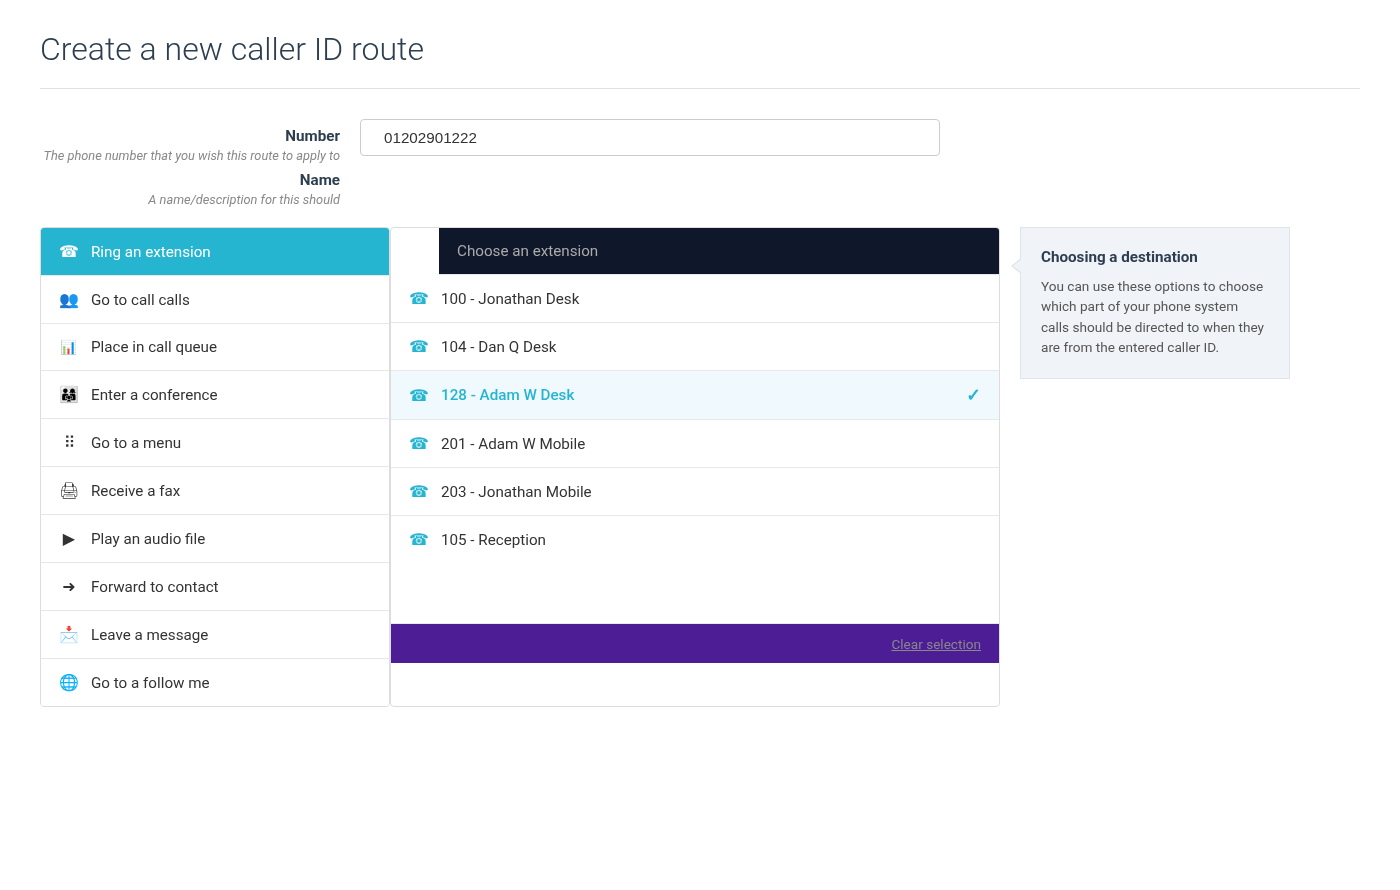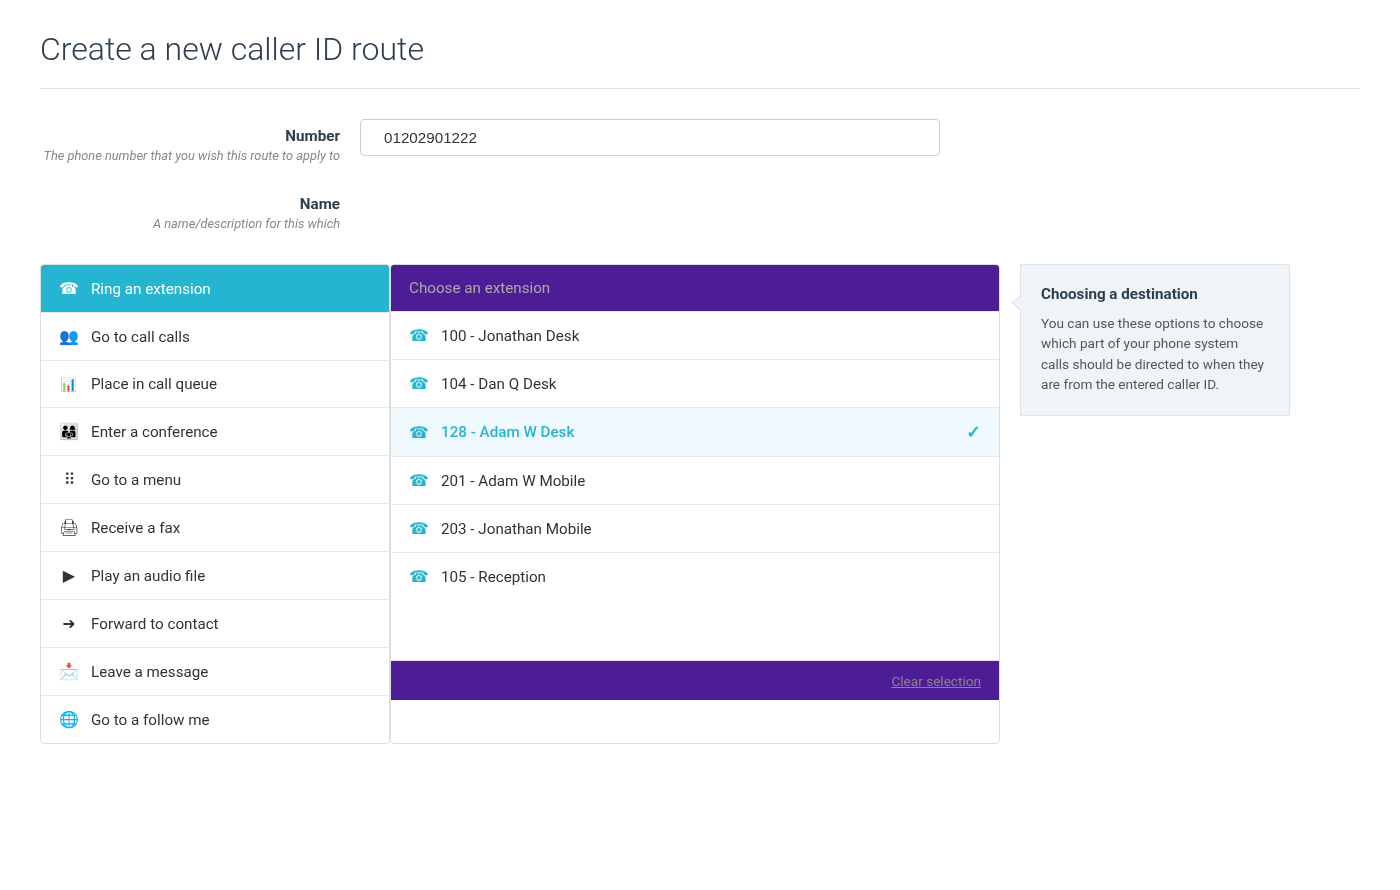--- a/index.html
+++ b/index.html
@@ -16,23 +16,22 @@
       margin-bottom: 20px;
     }
     .divider {
       border: none;
       border-top: 1px solid #e0e0e0;
       margin-bottom: 30px;
     }
     .form-section {
       display: flex;
       flex-direction: column;
-      gap: 24px;
       max-width: 960px;
-      margin-bottom: 33px;
+      margin-bottom: 20px;
     }
     .form-row {
       display: flex;
       align-items: flex-start;
       gap: 20px;
     }
     .form-label-col {
       width: 300px;
       text-align: right;
       padding-top: 8px;
@@ -103,24 +102,25 @@
     
     .extension-panel {
       flex: 1;
       border: 1px solid #ddd;
       border-radius: 4px;
       overflow: hidden;
       position: relative;
     }
     .extension-header {
       padding: 14px 18px;
-      background: #4c1d95;
+      background: #0f172a;
       border-bottom: 1px solid #e8e8e8;
       color: #aaa;
       font-size: 0.95rem;
+      margin-left: 48px;
     }
     .extension-item {
       display: flex;
       align-items: center;
       justify-content: space-between;
       padding: 14px 18px;
       border-bottom: 1px solid #e8e8e8;
       cursor: pointer;
       font-size: 0.95rem;
       color: #333;
@@ -231,21 +231,21 @@
       <div class="label-title">Number</div>
       <div class="label-desc">The phone number that you wish this route to apply to</div>
     </div>
     <div class="form-input-col">
       <input type="text" value="01202901222" style="">
     </div>
   </div>
   <div class="form-row">
     <div class="form-label-col">
       <div class="label-title">Name</div>
-      <div class="label-desc">A name/description for this which</div>
+      <div class="label-desc">A name/description for this should</div>
     </div>
   </div>
 </div>
 
 <div class="panels-row">
   <div class="panels-left">
 
     <div class="destination-list">
       <div class="dest-item active">
         <span class="dest-icon">☎</span>

